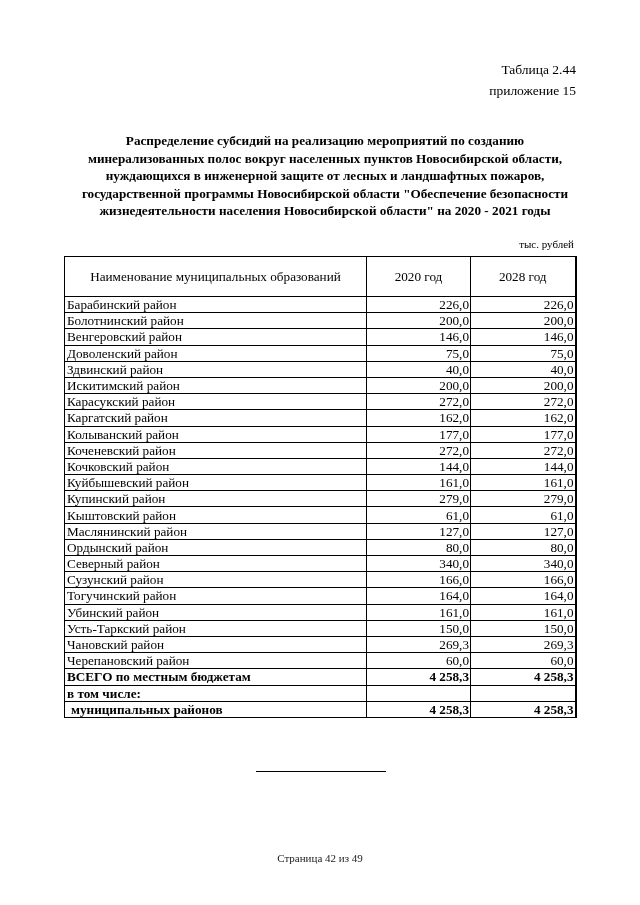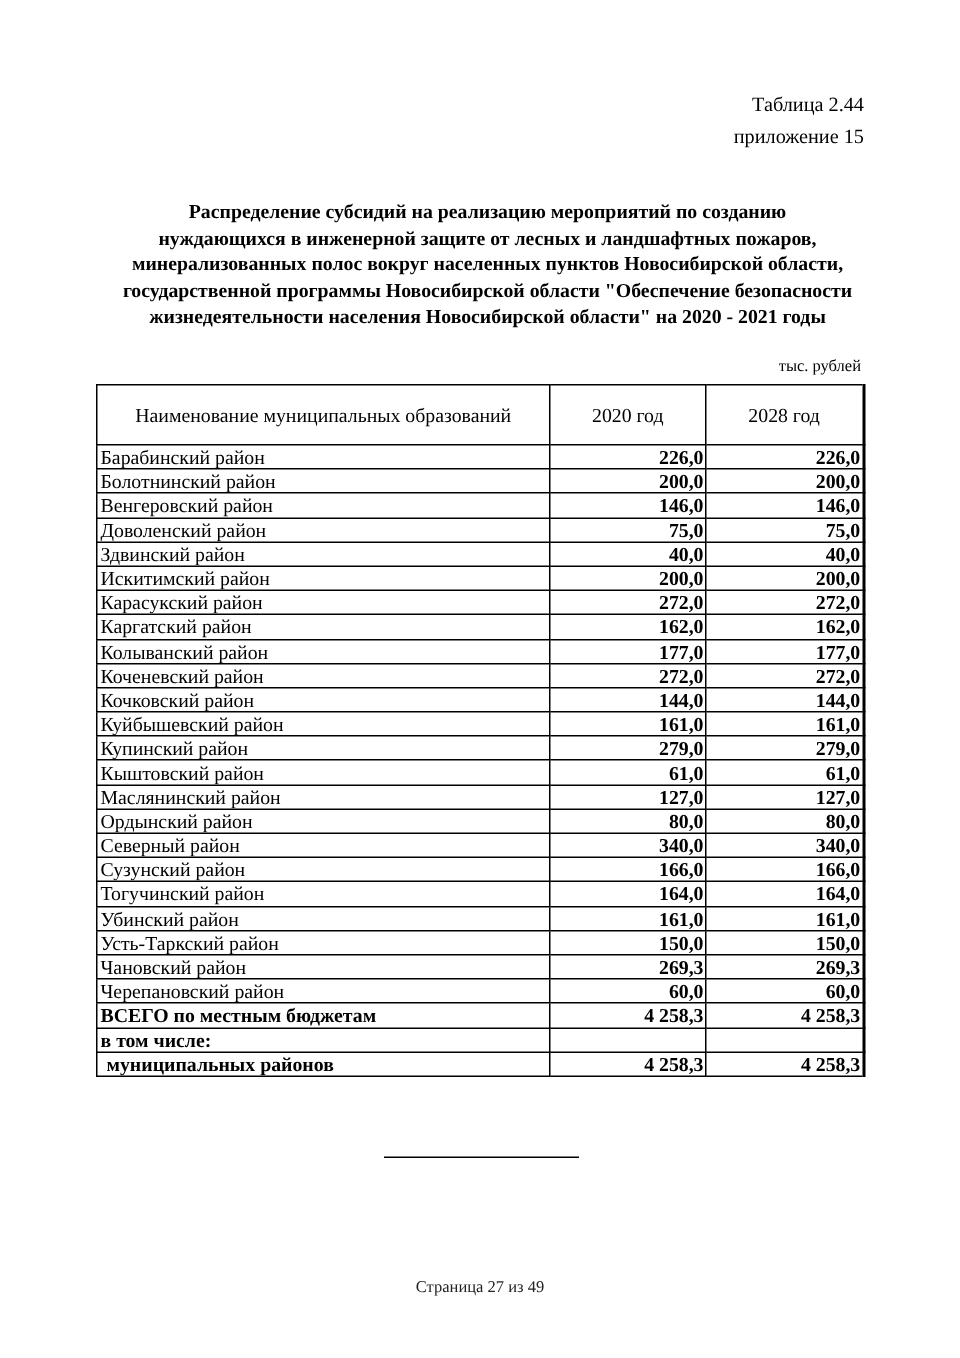--- a/index.html
+++ b/index.html
@@ -31,21 +31,21 @@
     }
     table.data td, table.data th {
       border: 1px solid #000;
       padding: 0 2px;
       height: 15.2px; line-height: 15px;
       white-space: nowrap; overflow: hidden;
     }
     table.data th {
       font-weight: normal; height: 39px; text-align: center; vertical-align: middle;
     }
-    table.data td.num { text-align: right; padding-right: 1px; font-weight: bold; }
+    table.data td.num { text-align: right; padding-right: 1px; }
     table.data tr.bold td { font-weight: bold; }
     table.data tr.indent td.name { padding-left: 6px; }
     table.data { border-right: 2px solid #000; border-bottom: 1px solid #6d28d9; }
     col.c1 { width: 302px; }
     col.c2 { width: 104px; }
     col.c3 { width: 105px; }
 
     .footnote-line {
       position: absolute; left: 256px; top: 771px; width: 130px; height: 0;
       border-top: 1px solid #000;
@@ -57,22 +57,22 @@
   </style>
 </head>
 <body>
 
 <div class="page">
   <div id="table-number" class="top-right">Таблица 2.44</div>
   <div id="appendix" class="top-right">приложение 15</div>
 
   <div class="title">
     <div>Распределение субсидий на реализацию мероприятий по созданию</div>
+    <div>минерализованных полос вокруг населенных пунктов Новосибирской области,</div>
     <div>нуждающихся в инженерной защите от лесных и ландшафтных пожаров,</div>
-    <div>минерализованных полос вокруг населенных пунктов Новосибирской области,</div>
     <div>государственной программы Новосибирской области "Обеспечение безопасности</div>
     <div>жизнедеятельности населения Новосибирской области" на 2020 - 2021 годы</div>
   </div>
 
   <div class="units">тыс. рублей</div>
 
   <table class="data">
     <colgroup>
         <col class="c1">
         <col class="c2">
@@ -213,14 +213,14 @@
         </tr>
         <tr class="bold indent">
           <td class="name"> муниципальных районов</td>
           <td class="num">4 258,3</td>
           <td class="num">4 258,3</td>
         </tr>
       </tbody>
   </table>
 
   <div class="footnote-line"></div>
-  <div class="page-number">Страница 27 из 49</div>
+  <div class="page-number">Страница 42 из 49</div>
 </div>
 
 </body></html>

